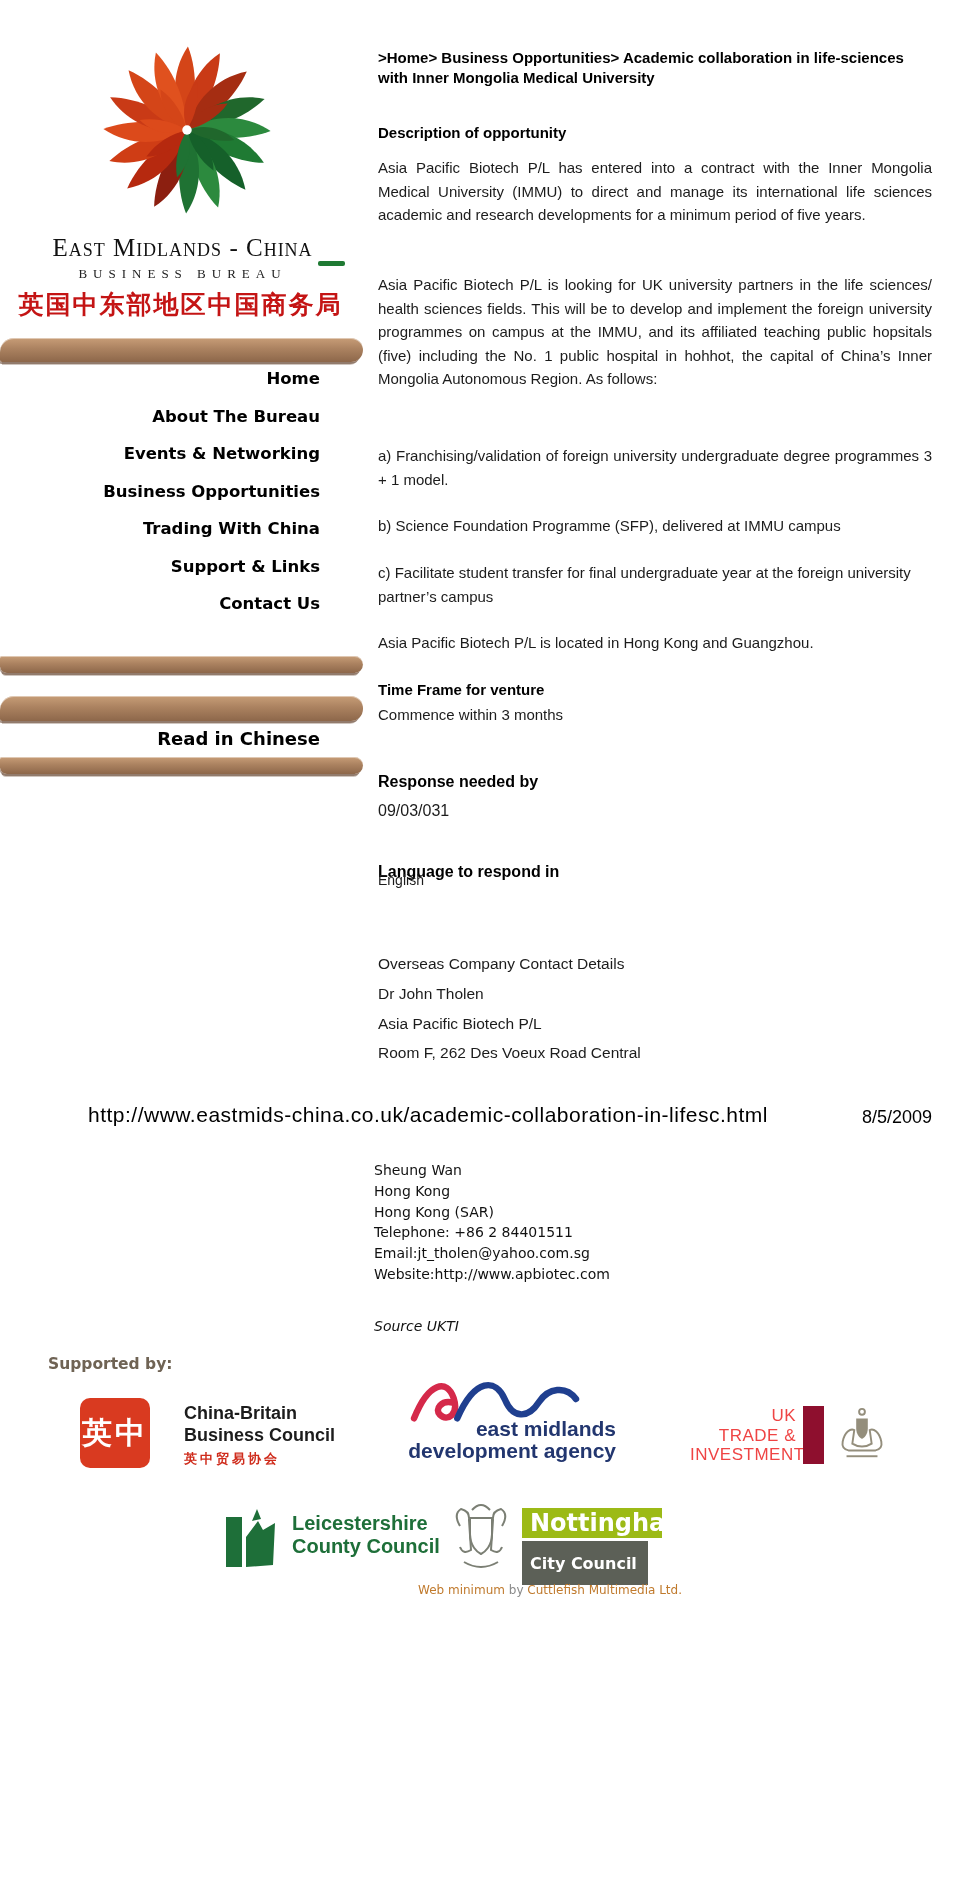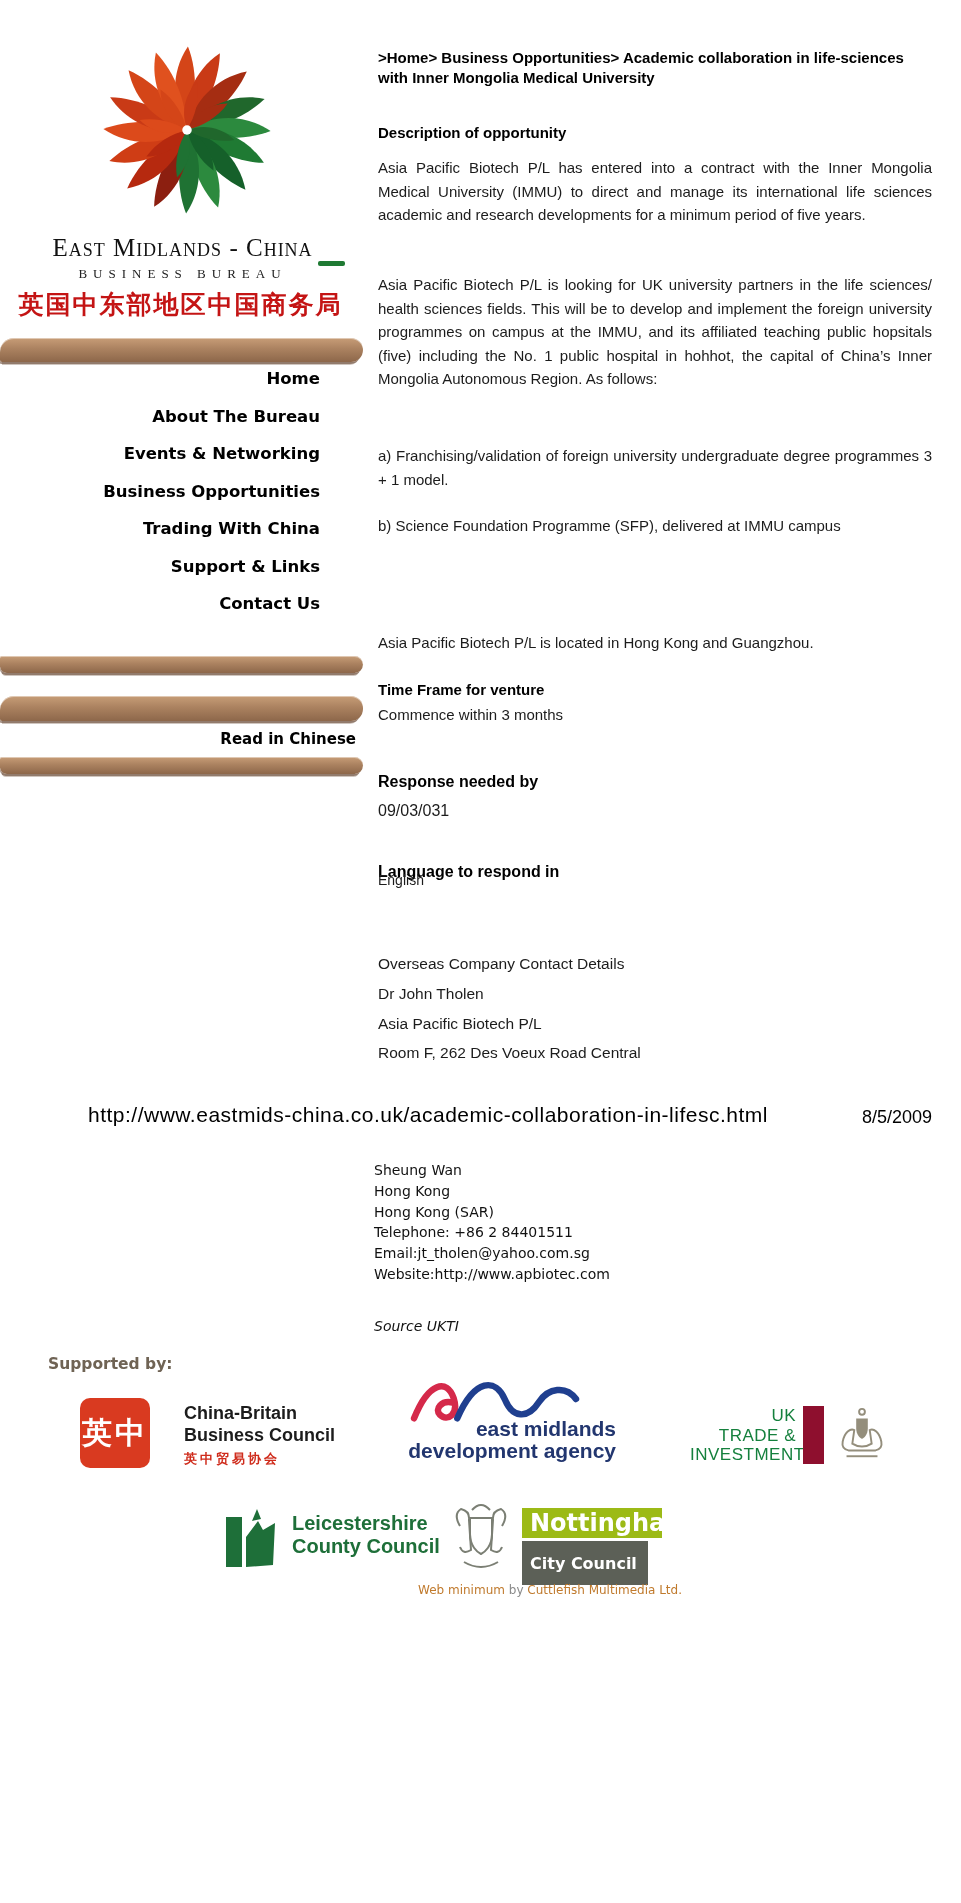--- a/index.html
+++ b/index.html
@@ -19,23 +19,23 @@
        background:linear-gradient(180deg,#c79d77 0%,#ab8260 45%,#8d674a 100%);
        box-shadow:inset 0 1px 0 rgba(255,255,255,.45),
                   -1px 3px 0 -1px rgba(96,62,40,.55),
                   -1px 6px 0 -3px rgba(96,62,40,.3);}
   .bar-top{border-radius:14px 12px 12px 2px;}
   .bar-bottom{border-radius:2px 10px 10px 8px;}
   .nav{left:0;top:360px;width:320px;}
   .navitem{height:37.5px;line-height:37.5px;text-align:right;font-weight:bold;
            font-size:16.5px;font-family:"DejaVu Sans",sans-serif;color:#000;
            text-shadow:1px 1px 0 rgba(255,255,255,.6);cursor:pointer;}
-  .readcn{width:320px;text-align:right;font-weight:bold;font-size:15px;
+  .readcn{width:320px;text-align:right;font-weight:bold;font-size:18px;
           font-family:"DejaVu Sans",sans-serif;color:#000;
-          text-shadow:1px 1px 0 rgba(255,255,255,.6);cursor:pointer;padding-left:36px;}
+          text-shadow:1px 1px 0 rgba(255,255,255,.6);cursor:pointer;}
 
   
   .col{left:378px;width:554px;}
   .bc{font-weight:bold;font-size:15px;line-height:20px;color:#000;}
   .h{font-weight:bold;font-size:15px;color:#000;}
   .p{font-size:15px;line-height:23.5px;text-align:justify;color:#1c1c1c;}
   .pl{font-size:15px;line-height:23.5px;color:#1c1c1c;}
   .cline{font-size:15px;color:#1c1c1c;}
   .pdate{font-size:18px;text-align:right;color:#000;}
   .purl{font-size:21px;letter-spacing:.5px;white-space:nowrap;color:#000;margin-left:36px;}
@@ -47,21 +47,21 @@
   .vital{font-style:italic;}
 
   
   .supported{font-family:"DejaVu Sans",sans-serif;font-weight:bold;font-size:15.5px;color:#6f6354;}
   .cbbc-square{background:#d93a20;border-radius:10px;color:#fff;font-weight:bold;
                font-size:30px;letter-spacing:3px;display:flex;align-items:center;
                justify-content:center;font-family:"DejaVu Sans",sans-serif;}
   .cbbc-l1{font-size:18px;font-weight:bold;color:#1c1c1c;line-height:22px;}
   .cbbc-l3{font-size:13px;color:#cf2c1c;letter-spacing:3px;margin-top:4px;font-weight:bold;}
   .emda-text{color:#22366f;font-weight:bold;font-size:21px;line-height:22px;text-align:right;}
-  .ukti-text{color:#15803d;font-size:17px;line-height:19.5px;text-align:right;letter-spacing:.5px;}
+  .ukti-text{color:#ef4444;font-size:17px;line-height:19.5px;text-align:right;letter-spacing:.5px;}
   .ukti-bar{background:#8e0f2e;}
   .leics-text{color:#1e6f39;font-weight:bold;font-size:20px;line-height:23px;}
   .nott-box{color:#fff;font-weight:bold;font-family:"DejaVu Sans",sans-serif;
             display:flex;align-items:center;padding-left:8px;}
   .credit{font-family:"DejaVu Sans",sans-serif;font-size:12px;text-align:center;width:440px;}
   .credit .o{color:#c07a2d;}
   .credit .g{color:#8a8a8a;}
 </style>
 </head>
 <body>
@@ -124,20 +124,21 @@
   <div class="abs readcn" style="left:0;top:722px;height:34px;line-height:34px;">Read in Chinese</div>
   <div class="bar bar-bottom" style="top:757px;height:17px;"></div>
 
   <div class="abs col bc" style="top:48px;">&gt;Home&gt; Business Opportunities&gt; Academic collaboration in life-sciences with Inner Mongolia Medical University</div>
 
   <div class="abs col h" style="top:124px;">Description of opportunity</div>
   <div class="abs col p" style="top:156px;">Asia Pacific Biotech P/L has entered into a contract with the Inner Mongolia Medical University (IMMU) to direct and manage its international life sciences academic and research developments for a minimum period of five years.</div>
   <div class="abs col p" style="top:273px;">Asia Pacific Biotech P/L is looking for UK university partners in the life sciences/ health sciences fields. This will be to develop and implement the foreign university programmes on campus at the IMMU, and its affiliated teaching public hopsitals (five) including the No. 1 public hospital in hohhot, the capital of China’s Inner Mongolia Autonomous Region. As follows:</div>
   <div class="abs col p" style="top:444px;">a) Franchising/validation of foreign university undergraduate degree programmes 3 + 1 model.</div>
   <div class="abs col pl" style="top:514px;">b) Science Foundation Programme (SFP), delivered at IMMU campus</div>
+  <div class="abs col pl" style="top:561px;">c) Facilitate student transfer for final undergraduate year at the foreign university partner’s campus</div>
   <div class="abs col pl" style="top:631px;">Asia Pacific Biotech P/L is located in Hong Kong and Guangzhou.</div>
 
   <div class="abs col h" style="top:681px;">Time Frame for venture</div>
   <div class="abs col cline" style="top:706px;">Commence within 3 months</div>
 
   <div class="abs col h" style="top:773px;font-size:16px;">Response needed by</div>
   <div class="abs col cline" style="top:802px;font-size:16px;">09/03/031</div>
 
   <div class="abs col h" style="top:863px;font-size:16px;">Language to respond in</div>
   <div class="abs col cline" style="top:872px;font-size:14px;">English</div>

